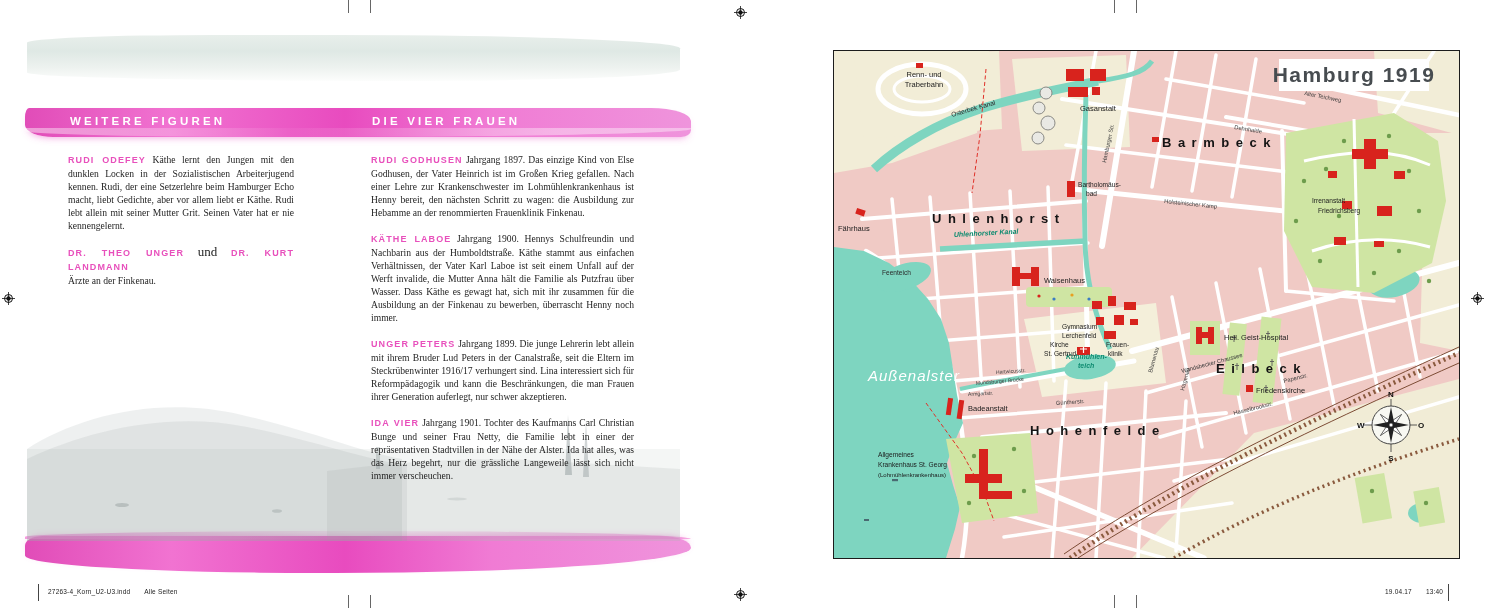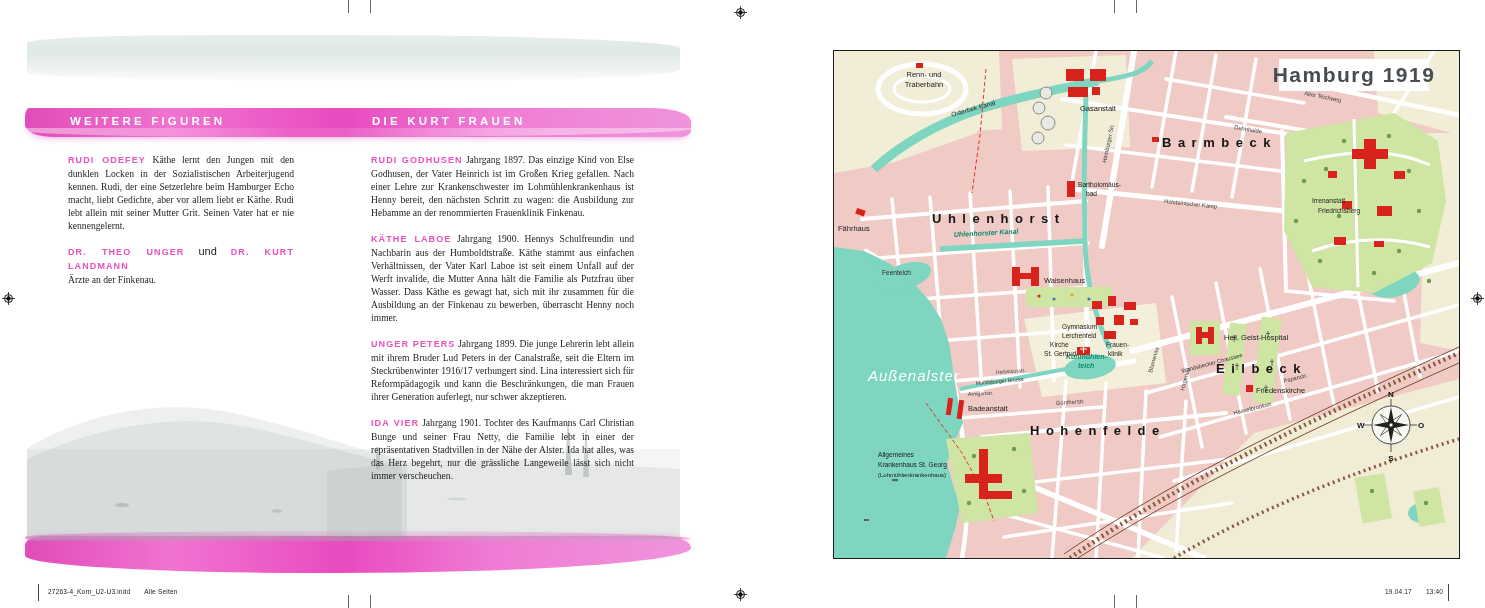--- a/index.html
+++ b/index.html
@@ -30,21 +30,21 @@
                border-radius:50% 50% 0 0/6px 8px 0 0;}
   .col-header{position:absolute;top:88px;color:#fff;font-weight:bold;font-size:11.5px;
               letter-spacing:3.2px;white-space:nowrap;z-index:3;}
   .col{position:absolute;top:126px;font-family:"Liberation Serif",serif;font-size:9.6px;
        line-height:13px;color:#1e1e1e;text-align:justify;z-index:3;}
   .col1{left:41px;width:226px;}
   .col2{left:344px;width:263px;}
   .entry{margin:0 0 13px 0;}
   .entry-name{font-family:"Liberation Sans",sans-serif;font-weight:bold;font-size:9px;
               letter-spacing:1.1px;color:#e850bc;}
-  .entry-conj{font-family:Liberation Sans, sans-serif;font-size:11px;color:#1e1e1e;}
+  .entry-conj{font-family:Liberation Serif, serif;font-size:13px;color:#1e1e1e;}
   .panorama{position:absolute;left:0;top:272px;width:653px;height:242px;z-index:1;}
   
   .page-right{position:absolute;left:805px;top:27px;width:653px;height:548px;background:#fff;}
   .map-frame{position:absolute;left:28px;top:23px;width:625px;height:507px;
              border:1px solid #1c1c1c;background:#f2edd7;}
   .map-frame svg{display:block;}
   
   .t-title{font:bold 21px "Liberation Sans",sans-serif;fill:#474c50;letter-spacing:1.5px;}
   .t-district{font:bold 13px "Liberation Sans",sans-serif;fill:#141414;letter-spacing:6.5px;}
   .t-poi{font:7.5px "Liberation Sans",sans-serif;fill:#1c1c1c;}
@@ -87,21 +87,21 @@
   <div class="tick" style="left:1136px;top:0"></div>
   <div class="tick" style="left:348px;top:595px"></div>
   <div class="tick" style="left:370px;top:595px"></div>
   <div class="tick" style="left:1114px;top:595px"></div>
   <div class="tick" style="left:1136px;top:595px"></div>
 
   <div class="page-left">
     <div class="wash-top"></div>
     <div class="band band-header"></div>
     <div class="col-header" style="left:43px">WEITERE FIGUREN</div>
-    <div class="col-header" style="left:345px">DIE KURT FRAUEN</div>
+    <div class="col-header" style="left:345px">DIE VIER FRAUEN</div>
 
     <svg class="panorama" viewBox="0 0 653 242">
       <rect x="0" y="150" width="653" height="92" fill="#c3cdca" opacity=".18"></rect>
       <path d="M0,150 C50,118 130,96 215,116 C285,132 330,152 375,160 L375,242 L0,242 Z" fill="#96a1a1" opacity=".16"></path>
       <path d="M0,160 C60,132 140,112 220,128 C290,142 335,160 380,166 L380,242 L0,242 Z" fill="#8d9898" opacity=".14"></path>
       <path d="M300,172 C390,160 460,158 520,162 L653,170 L653,242 L300,242 Z" fill="#9aa4a4" opacity=".16"></path>
       <path d="M538,176 L541,116 L545,176 Z" fill="#7e8a8c" opacity=".4"></path>
       <path d="M556,178 L559,122 L562,178 Z" fill="#7e8a8c" opacity=".35"></path>
       <rect x="349" y="148" width="4" height="22" fill="#7e8a8c" opacity=".3"></rect>
       <ellipse cx="95" cy="206" rx="7" ry="2" fill="#8a9494" opacity=".4"></ellipse>

